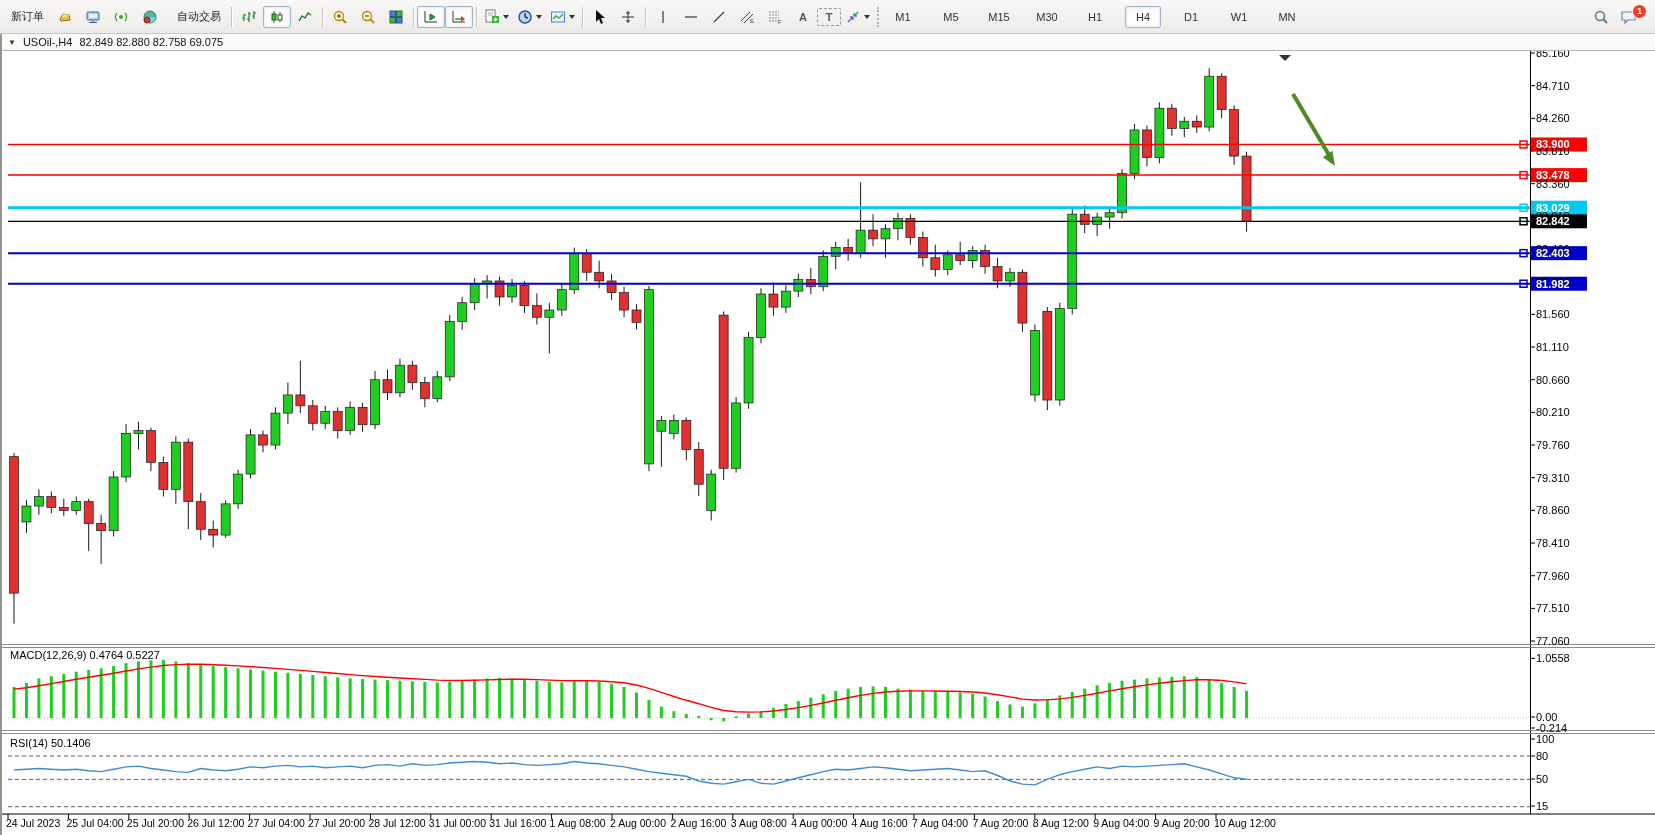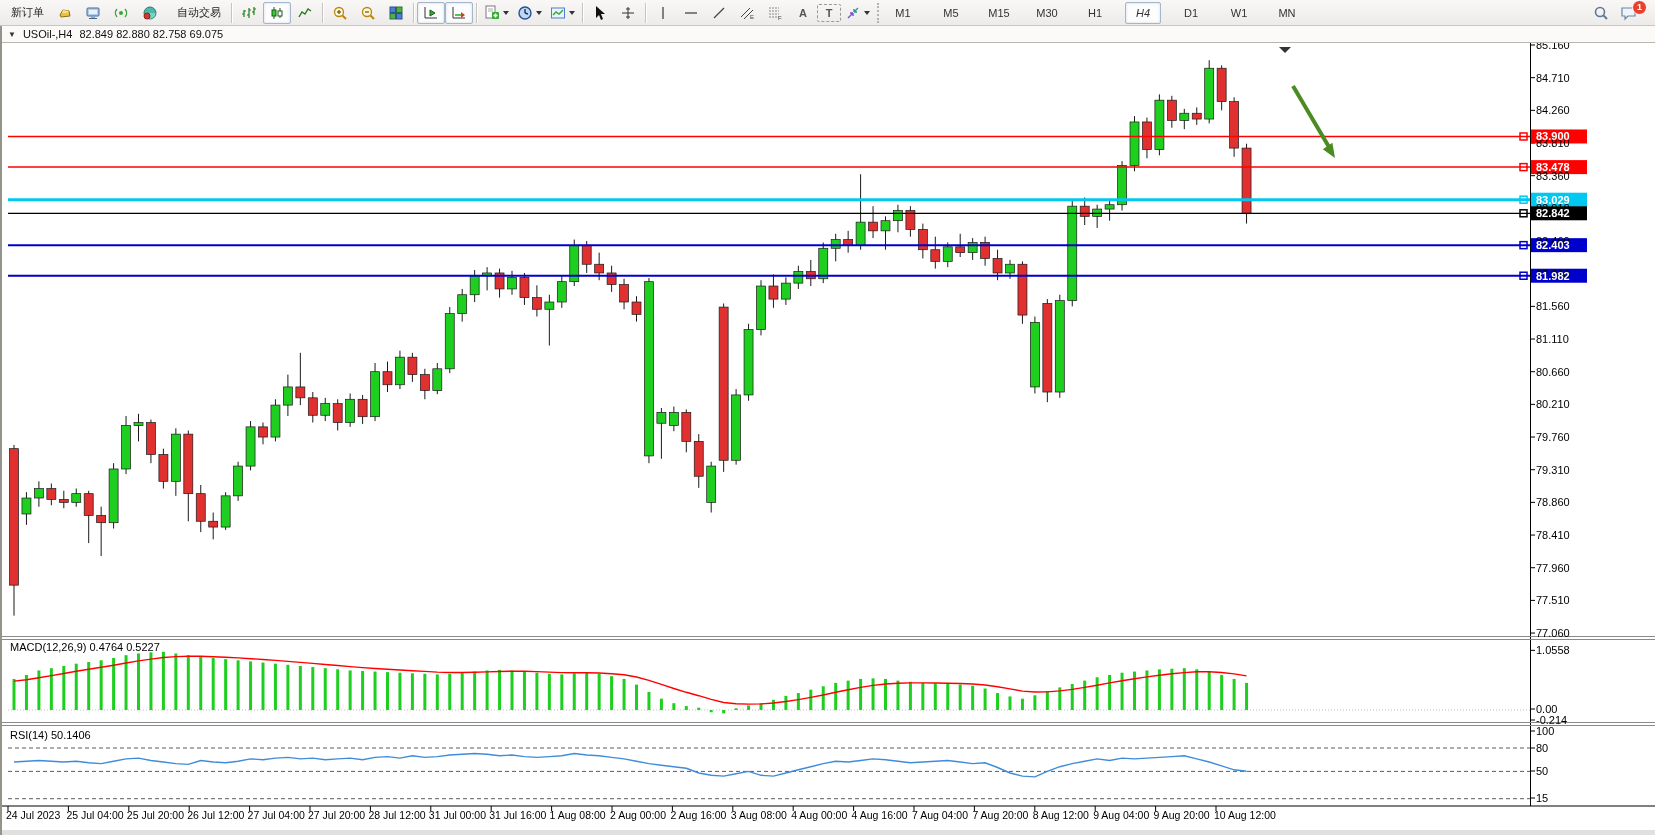--- a/index.html
+++ b/index.html
@@ -1,20 +1,20 @@
 <!DOCTYPE html>
 <html><head>
 <meta charset="utf-8">
 <style>
   html,body{margin:0;padding:0;background:#ecebea;}
   .app{width:1655px;height:835px;overflow:hidden;font-family:"Liberation Sans",sans-serif;background:#ecebea;}
   
-  .toolbar{height:26px;display:flex;align-items:center;background:linear-gradient(#f9f8f7,#edebe9);border-bottom:1px solid #c9c6c2;padding:0 4px;box-sizing:border-box;}
+  .toolbar{height:34px;display:flex;align-items:center;background:linear-gradient(#f9f8f7,#edebe9);border-bottom:1px solid #c9c6c2;padding:0 4px;box-sizing:border-box;}
   .tbtn{height:20px;min-width:20px;display:inline-flex;align-items:center;justify-content:center;padding:0 3px;font-size:11px;color:#222;border:1px solid transparent;border-radius:2px;position:relative;}
-  .tbtn.active{border:1px solid #a3b6cb;background:#fdfdfd;box-shadow:inset 0 0 3px #cfdbe8;font-style:italic;}
+  .tbtn.active{border:1px solid #a3b6cb;background:#fdfdfd;box-shadow:inset 0 0 3px #cfdbe8;}
   .tbtn.textbtn{padding:0 6px;white-space:nowrap;}
   .sep{width:1px;height:20px;background:#c6c4c1;box-shadow:1px 0 0 #ffffff;margin:0 3px;flex:none;}
   .grip{width:3px;height:20px;border-left:2px dotted #b5b2ae;margin:0 3px;flex:none;}
   .caret{width:0;height:0;border-left:3px solid transparent;border-right:3px solid transparent;border-top:4px solid #333;margin-left:3px;}
   .tf{width:28px;color:#333;}
   .spacer{flex:1;}
   .badge{position:absolute;top:-3px;right:-5px;background:#e8402c;color:#fff;border-radius:50%;width:13px;height:13px;font-size:9px;font-weight:bold;display:flex;align-items:center;justify-content:center;border:1px solid #fff;}
   
   .chart-window{position:relative;height:809px;background:#ffffff;border-left:2px solid #96928c;box-sizing:border-box;}
   .chart-header{height:17px;display:flex;align-items:center;gap:7px;font-size:11px;color:#111;background:#fbfaf9;border-bottom:1px solid #b9b6b0;padding:0 6px;box-sizing:border-box;}

